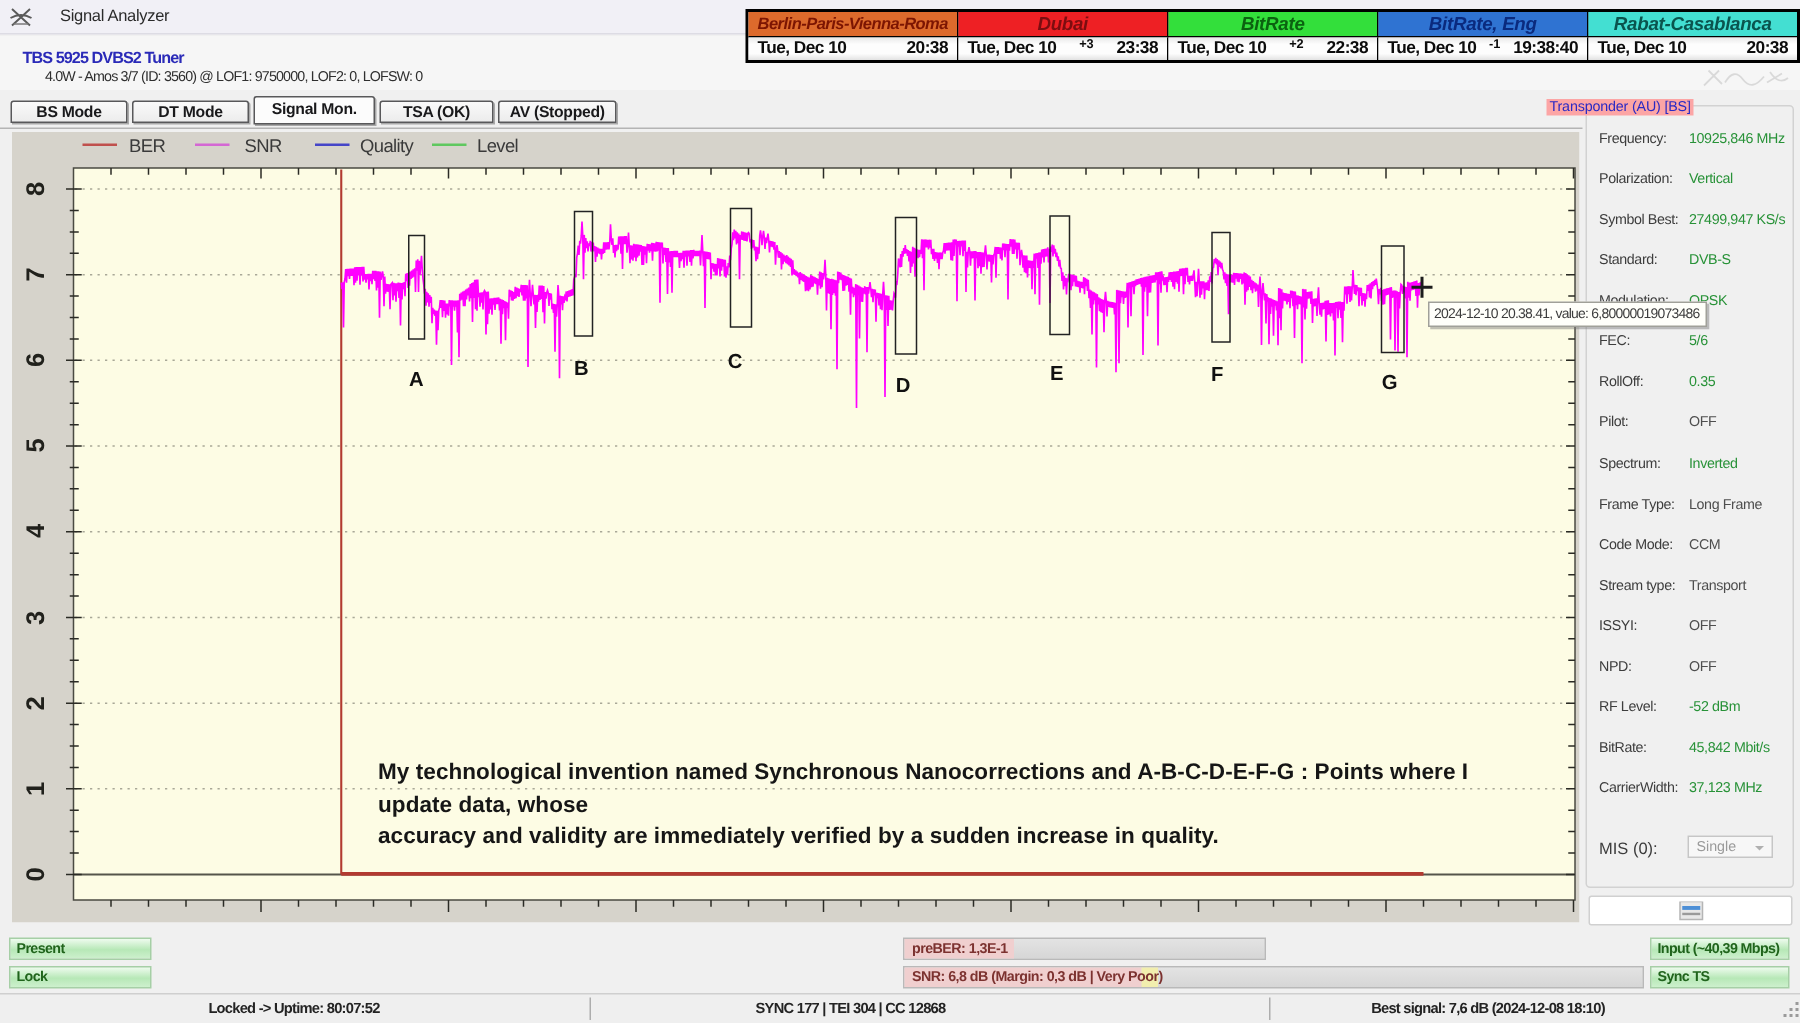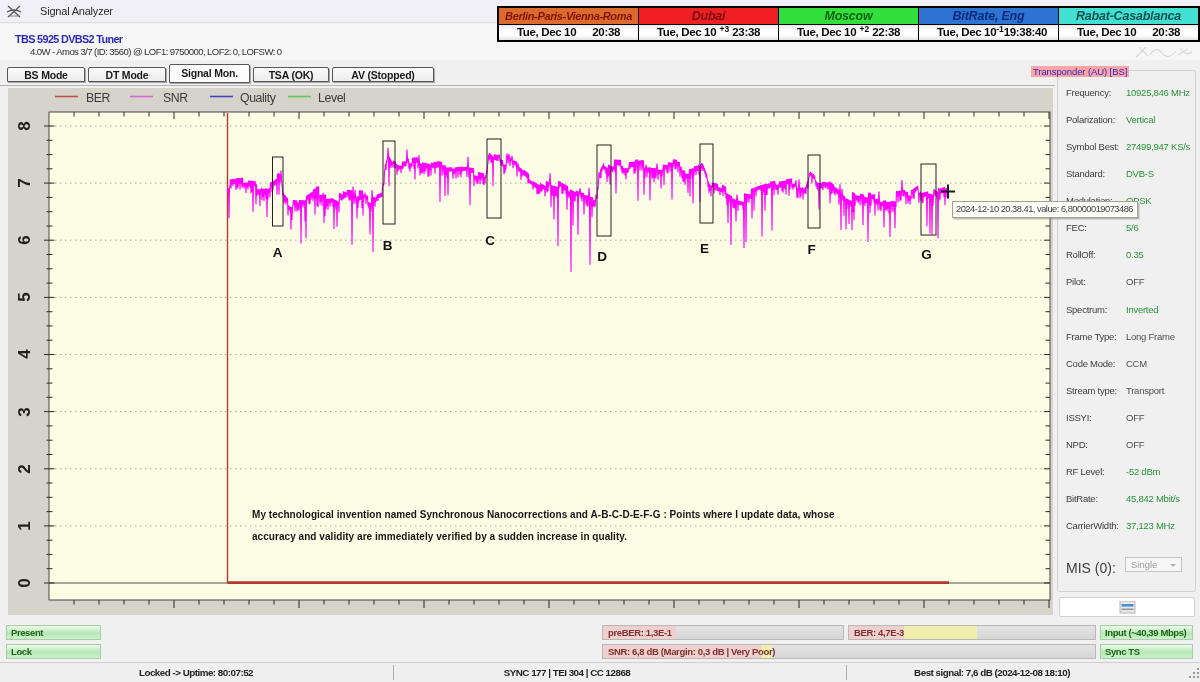--- a/index.html
+++ b/index.html
@@ -11,38 +11,38 @@
 
 #hdr{left:0;top:24px;width:1200px;height:36px;background:#f6f6f6}
 #tuner{left:15px;top:32.5px;font-size:10.8px;letter-spacing:-0.62px;font-weight:bold;color:#2a2ab8}
 #lof{left:30px;top:45.5px;font-size:9.5px;letter-spacing:-0.55px;color:#2f2f2f}
 
 #clocks{left:497px;top:6px;width:703px;height:36px;border:2px solid #000;display:flex;flex-direction:column}
 .crow{display:flex;flex:1}
 .ccell{flex:1;border-right:1.5px solid #000;display:flex;align-items:center;justify-content:center;font-weight:bold;font-style:italic;font-size:12.5px;letter-spacing:-0.2px;white-space:nowrap;overflow:hidden}
 .ccell:last-child{border-right:none}
 .vrow{border-top:1.5px solid #000}
-.vcell{font-style:normal;font-weight:bold;font-size:11.5px;letter-spacing:-0.35px;color:#0c0c0c;justify-content:space-between;padding:0 18px;background:linear-gradient(#e9e9e9,#fdfdfd 30%,#fdfdfd 72%,#e2e2e2);position:relative}
+.vcell{font-style:normal;font-weight:bold;font-size:11.5px;letter-spacing:-0.35px;color:#0c0c0c;justify-content:space-between;padding:0 6px;background:linear-gradient(#e9e9e9,#fdfdfd 30%,#fdfdfd 72%,#e2e2e2);position:relative}
 .sup{font-size:8.5px;font-weight:bold;position:relative;top:-3.5px;letter-spacing:0}
 
 .tab{position:absolute;top:67px;height:15px;background:linear-gradient(#fafafa,#ececec);border:1px solid #58585a;border-radius:2px 2px 0 0;font-size:10.5px;font-weight:600;color:#19191b;text-align:center;line-height:14px;box-shadow:1px 1px 0 #a8a8a8;letter-spacing:-0.2px}
 .tab.active{top:64px;height:19px;background:#fcfcfc;line-height:17px;z-index:3}
 #tabline{left:0;top:85px;width:1200px;height:1px;background:#b4b4b4}
 
-#msg{left:252px;top:504px;width:775px;font-size:10px;letter-spacing:0.05px;font-weight:bold;color:#161616;line-height:21.5px}
+#msg{left:252px;top:504px;width:775px;font-size:15px;letter-spacing:0.05px;font-weight:bold;color:#161616;line-height:21.5px}
 
 #tip{left:952px;top:201px;width:186px;height:17px;background:#fffffa;border:1px solid #a0a099;box-shadow:1.5px 1.5px 0 rgba(120,120,120,.45);font-size:9.3px;color:#3c3c3c;line-height:15px;padding-left:3px;white-space:nowrap;z-index:9;letter-spacing:-.5px;overflow:hidden}
 
 #panel{left:1055px;top:60px;width:145px;height:555px;background:#f0f0f0}
 #gbox{left:1057px;top:70px;width:139px;height:522px;border:1px solid #d2d2d2;border-radius:3px}
 #gtitle{left:1031px;top:66px;font-size:9.5px;letter-spacing:-0.1px;font-weight:normal;color:#2929c4;background:#fca5a5;padding:0 2px}
 .plab{position:absolute;left:1066px;font-size:9.5px;letter-spacing:-0.25px;color:#3d3d3d;white-space:nowrap}
 .gv{position:absolute;left:1126px;font-size:9.5px;letter-spacing:-0.25px;font-weight:normal;color:#289238;white-space:nowrap}
 .xv{position:absolute;left:1126px;font-size:9.5px;letter-spacing:-0.25px;color:#4e4e4e;white-space:nowrap}
-#mislab{left:1066px;top:560px;font-size:14px;color:#3d3d3d}
+#mislab{left:1066px;top:560px;font-size:11px;color:#3d3d3d}
 #misdd{left:1125px;top:557px;width:57px;height:15px;background:#f7f7f7;border:1px solid #c6c6c6;font-size:9.5px;color:#9a9a9a;line-height:13px;padding-left:5px}
 #misdd:after{content:"";position:absolute;right:5px;top:6px;border:3.5px solid transparent;border-top-color:#b0b0b0}
 #tsbtn{left:1059px;top:597px;width:136px;height:20px;background:#fff;border:1px solid #d0d0d0;border-radius:2px}
 
 .gbtn{position:absolute;height:15px;background:linear-gradient(#eefbee,#b7e8b7 55%,#cdf0cd);border:1px solid #a6cfa6;font-size:9.5px;letter-spacing:-0.4px;font-weight:bold;color:#20641c;padding-left:4px;line-height:13.5px;white-space:nowrap;overflow:hidden}
 .bar{position:absolute;height:15px;border:1px solid #b9b9b9;background:linear-gradient(#e3e3e3,#d6d6d6)}
 .seg{position:absolute;top:0;height:13px}
 .bartxt{position:absolute;left:5px;top:0;font-size:9.5px;letter-spacing:-0.35px;font-weight:bold;color:#7c3230;line-height:13.5px;white-space:nowrap}
 
 #sbar{left:0;top:662px;width:1200px;height:20px;background:#efefef;border-top:1px solid #cfcfcf}
@@ -62,21 +62,21 @@
 <svg class="abs" style="left:1132px;top:43px;opacity:.3" width="62" height="18" viewBox="0 0 62 18">
  <path d="M4 14 L14 4 M7 4 L16 13 M18 12 Q24 2 30 10 T44 8 M46 12 L56 6 M48 5 Q54 14 60 9" stroke="#9a9a9a" stroke-width="1.2" fill="none"></path>
 </svg>
 <div class="abs" id="tuner">TBS 5925 DVBS2 Tuner</div>
 <div class="abs" id="lof">4.0W - Amos 3/7 (ID: 3560) @ LOF1: 9750000, LOF2: 0, LOFSW: 0</div>
 
 <div class="abs" id="clocks">
  <div class="crow">
   <div class="ccell" style="background:#dd6a2c;color:#7c1502;font-size:11px;letter-spacing:-0.35px">Berlin-Paris-Vienna-Roma</div>
   <div class="ccell" style="background:#ee2024;color:#7c0d10">Dubai</div>
-  <div class="ccell" style="background:#33df3b;color:#0b6210">Moscow</div>
+  <div class="ccell" style="background:#33df3b;color:#0b6210">BitRate</div>
   <div class="ccell" style="background:#2f73d2;color:#0a2a7e">BitRate, Eng</div>
   <div class="ccell" style="background:#43dfd2;color:#0a544e">Rabat-Casablanca</div>
  </div>
  <div class="crow vrow">
   <div class="ccell vcell">
           <span>Tue, Dec 10</span>
           <span>20:38</span>
         </div>
   <div class="ccell vcell">
           <span>Tue, Dec 10</span>
@@ -97,21 +97,21 @@
           <span>Tue, Dec 10</span>
           <span>20:38</span>
         </div>
  </div>
 </div>
 
 <div class="tab" style="left:7px;width:78px">BS Mode</div>
 <div class="tab" style="left:88px;width:78px">DT Mode</div>
 <div class="tab active" style="left:169px;width:81px">Signal Mon.</div>
 <div class="tab" style="left:253px;width:76px">TSA (OK)</div>
-<div class="tab" style="left:332px;width:102px">AV (Stopped)</div>
+<div class="tab" style="left:332px;width:79px">AV (Stopped)</div>
 <div class="abs" id="tabline"></div>
 
 <svg width="1045" height="527" viewBox="8 88 1045 527" style="position:absolute;left:8px;top:88px">
 <rect x="8" y="88" width="1045" height="527" fill="#d6d3cb"></rect>
 <rect x="49" y="112" width="1001" height="488" fill="#fdfce4" stroke="#4a4a42" stroke-width="1"></rect>
 <line x1="50" y1="525.9" x2="1049" y2="525.9" stroke="#a9a897" stroke-width="1" stroke-dasharray="1.5 3.5"></line>
 <line x1="50" y1="468.8" x2="1049" y2="468.8" stroke="#a9a897" stroke-width="1" stroke-dasharray="1.5 3.5"></line>
 <line x1="50" y1="411.6" x2="1049" y2="411.6" stroke="#a9a897" stroke-width="1" stroke-dasharray="1.5 3.5"></line>
 <line x1="50" y1="354.5" x2="1049" y2="354.5" stroke="#a9a897" stroke-width="1" stroke-dasharray="1.5 3.5"></line>
 <line x1="50" y1="297.4" x2="1049" y2="297.4" stroke="#a9a897" stroke-width="1" stroke-dasharray="1.5 3.5"></line>
@@ -210,25 +210,20 @@
 </svg>
 <div class="abs" id="tip">2024-12-10 20.38.41, value: 6,80000019073486</div>
 
 <div class="gbtn" style="left:6px;top:625px;width:95px">Present</div>
 <div class="gbtn" style="left:6px;top:644px;width:95px">Lock</div>
 
 <div class="bar" style="left:602px;top:625px;width:242px">
  <div class="seg" style="left:0;width:73px;background:#f0cfcf"></div>
  <div class="bartxt">preBER: 1,3E-1</div>
 </div>
-<div class="bar" style="left:848px;top:625px;width:248px">
- <div class="seg" style="left:0;width:55px;background:#f0cfcf"></div>
- <div class="seg" style="left:55px;width:73px;background:#f2eeae"></div>
- <div class="bartxt">BER: 4,7E-3</div>
-</div>
 <div class="bar" style="left:602px;top:644px;width:494px">
  <div class="seg" style="left:0;width:158px;background:#f0cfcf"></div>
  <div class="seg" style="left:158px;width:11px;background:#f2eeae"></div>
  <div class="bartxt">SNR: 6,8 dB (Margin: 0,3 dB | Very Poor)</div>
 </div>
 <div class="gbtn" style="left:1100px;top:625px;width:93px">Input (~40,39 Mbps)</div>
 <div class="gbtn" style="left:1100px;top:644px;width:93px">Sync TS</div>
 
 <div class="abs" id="sbar"></div>
 <div class="stxt" style="left:196px;transform:translateX(-50%)">Locked -&gt; Uptime: 80:07:52</div>

